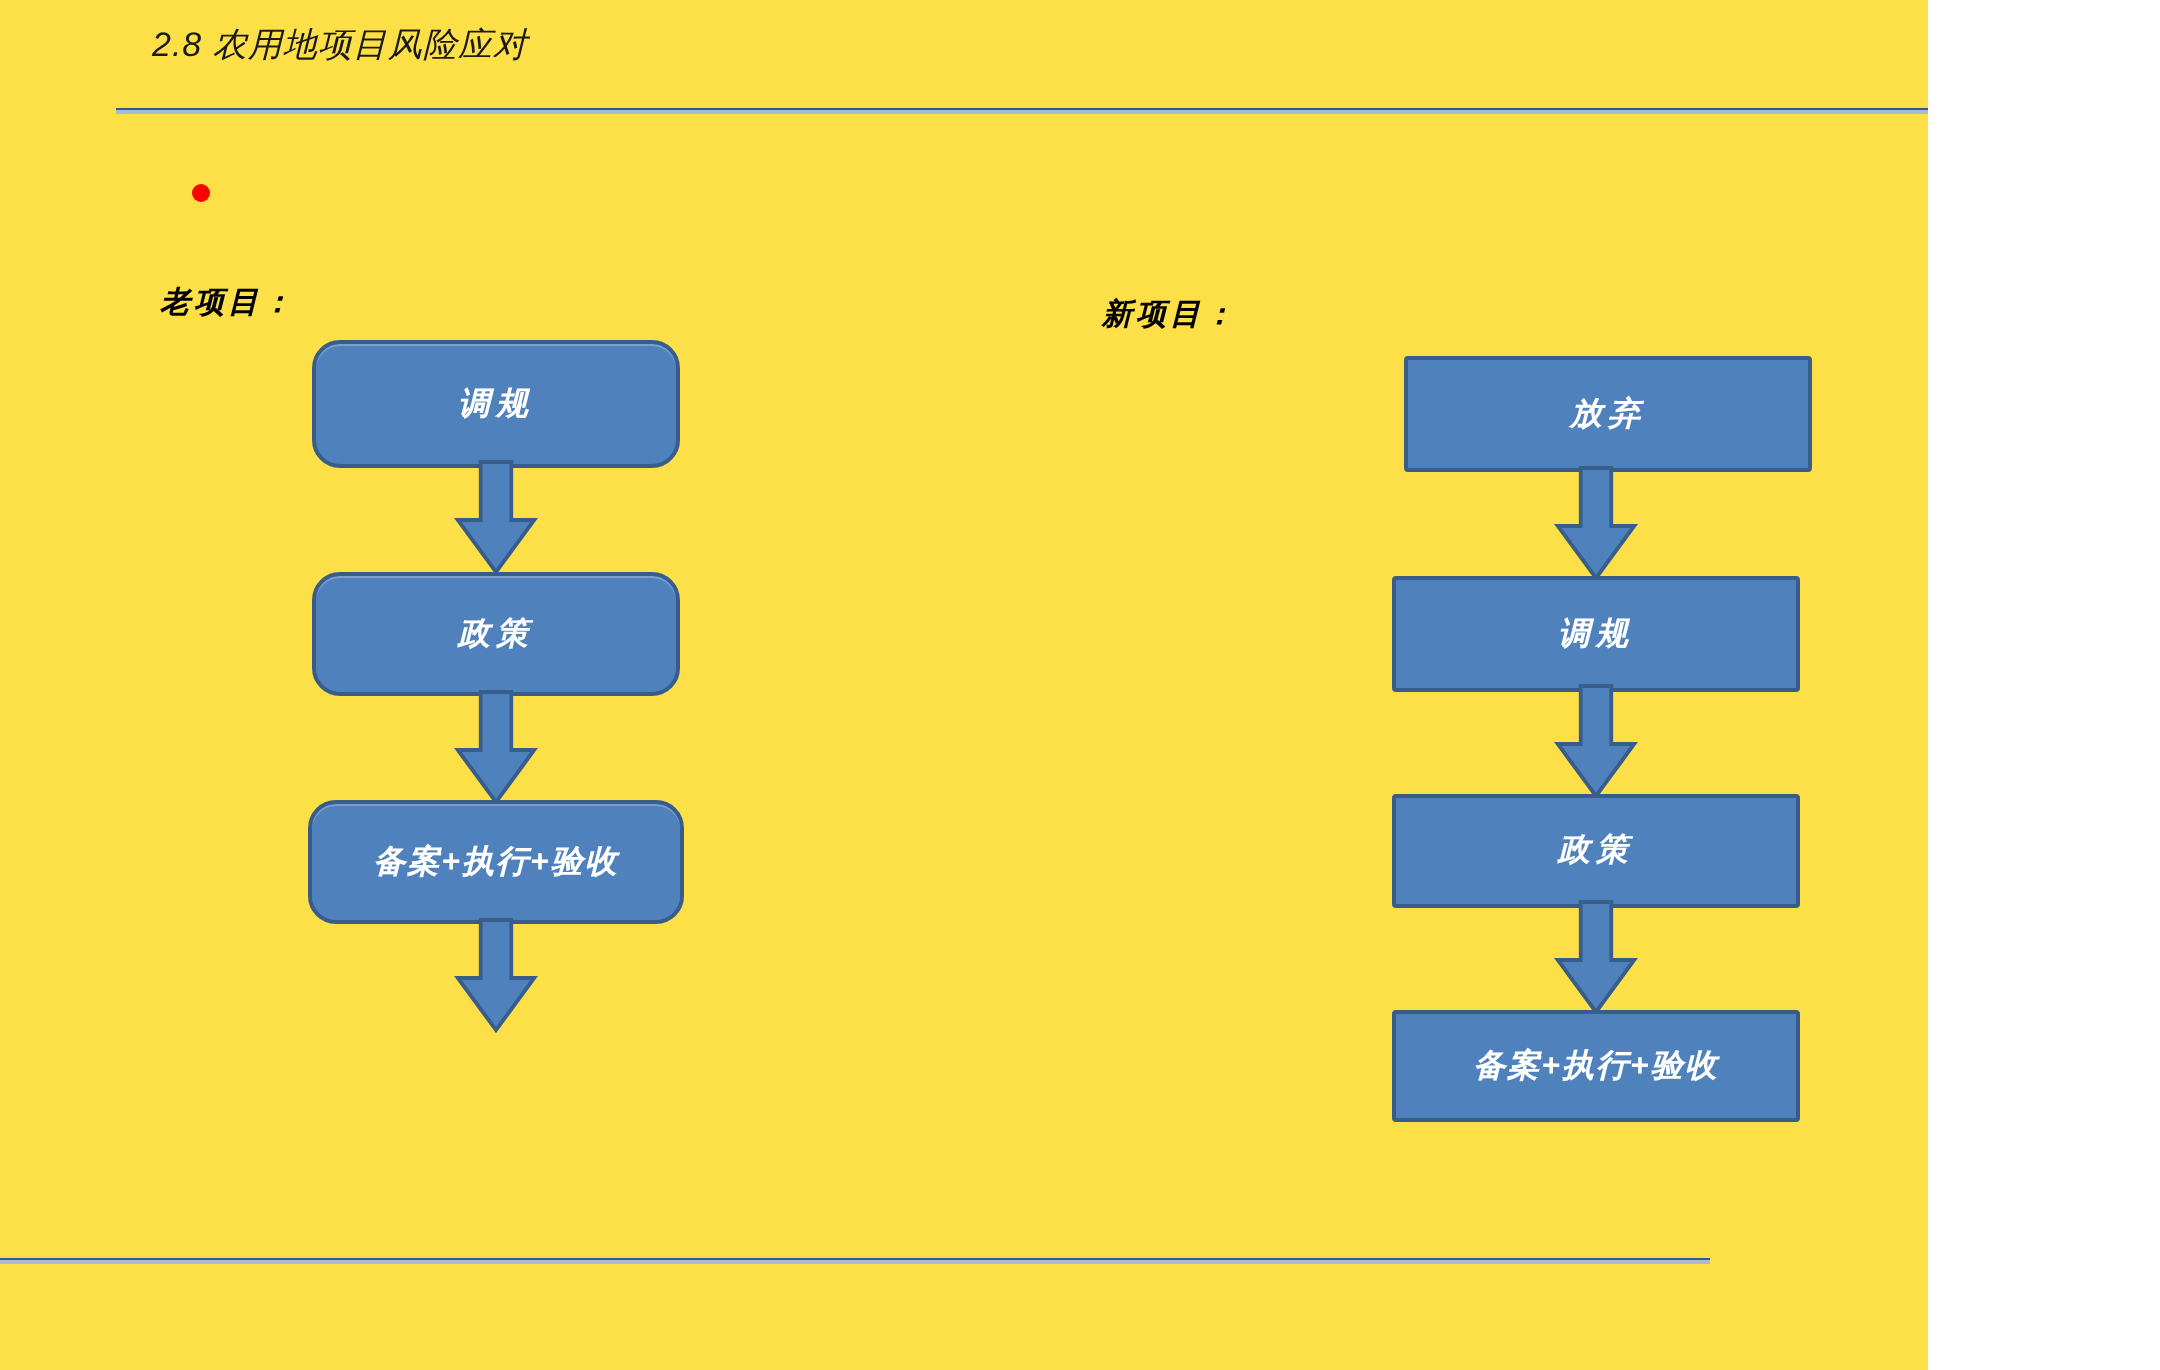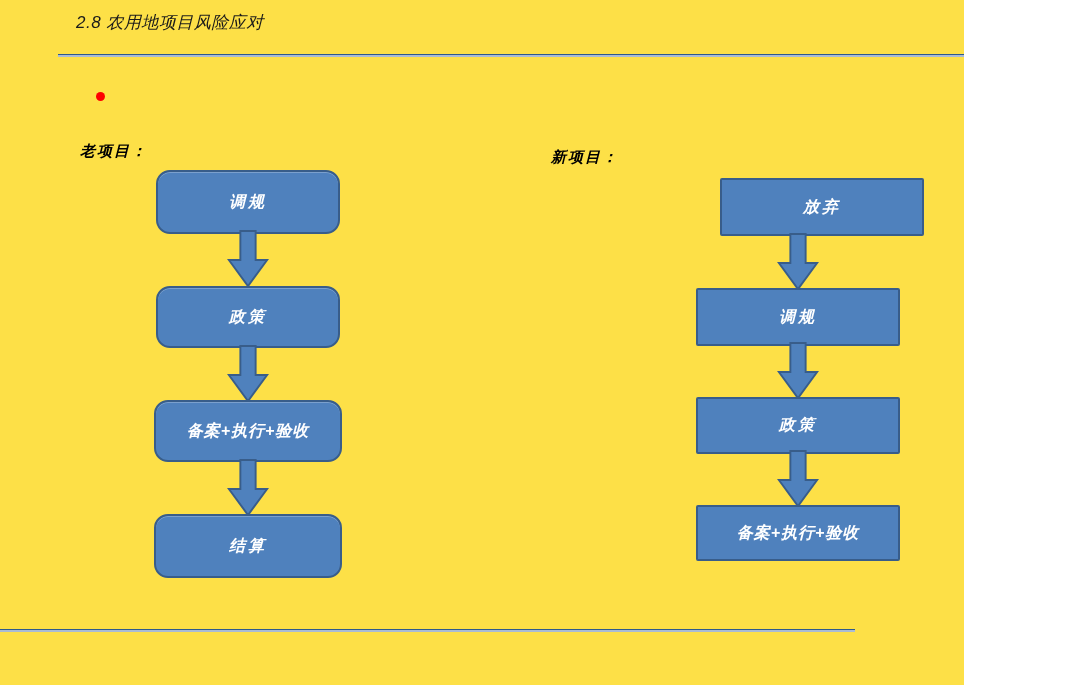--- a/index.html
+++ b/index.html
@@ -109,25 +109,24 @@
     <path d="M14 1 H30 V30 H42 L22 56 L2 30 H14 Z"></path>
   </svg>
   <div class="box round" style="left:156px;top:286px;width:184px;height:62px;">政策</div>
   <svg class="arrow" style="left:227px;top:345px;" viewBox="0 0 44 58" preserveAspectRatio="none">
     <path d="M14 1 H30 V30 H42 L22 56 L2 30 H14 Z"></path>
   </svg>
   <div class="box round" style="left:154px;top:400px;width:188px;height:62px;letter-spacing:1px;">备案+执行+验收</div>
   <svg class="arrow" style="left:227px;top:459px;" viewBox="0 0 44 58" preserveAspectRatio="none">
     <path d="M14 1 H30 V30 H42 L22 56 L2 30 H14 Z"></path>
   </svg>
-  <div class="box round" style="left:154px;top:514px;width:188px;height:64px;">结算</div>
 
   <div class="flow-label new">新项目：</div>
 
-  <div class="box square" style="left:720px;top:178px;width:204px;height:58px;">放弃</div>
+  <div class="box square" style="left:702px;top:178px;width:204px;height:58px;">放弃</div>
   <svg class="arrow" style="left:777px;top:233px;" viewBox="0 0 44 58" preserveAspectRatio="none">
     <path d="M14 1 H30 V30 H42 L22 56 L2 30 H14 Z"></path>
   </svg>
   <div class="box square" style="left:696px;top:288px;width:204px;height:58px;">调规</div>
   <svg class="arrow" style="left:777px;top:342px;" viewBox="0 0 44 58" preserveAspectRatio="none">
     <path d="M14 1 H30 V30 H42 L22 56 L2 30 H14 Z"></path>
   </svg>
   <div class="box square" style="left:696px;top:397px;width:204px;height:57px;">政策</div>
   <svg class="arrow" style="left:777px;top:450px;" viewBox="0 0 44 58" preserveAspectRatio="none">
     <path d="M14 1 H30 V30 H42 L22 56 L2 30 H14 Z"></path>

